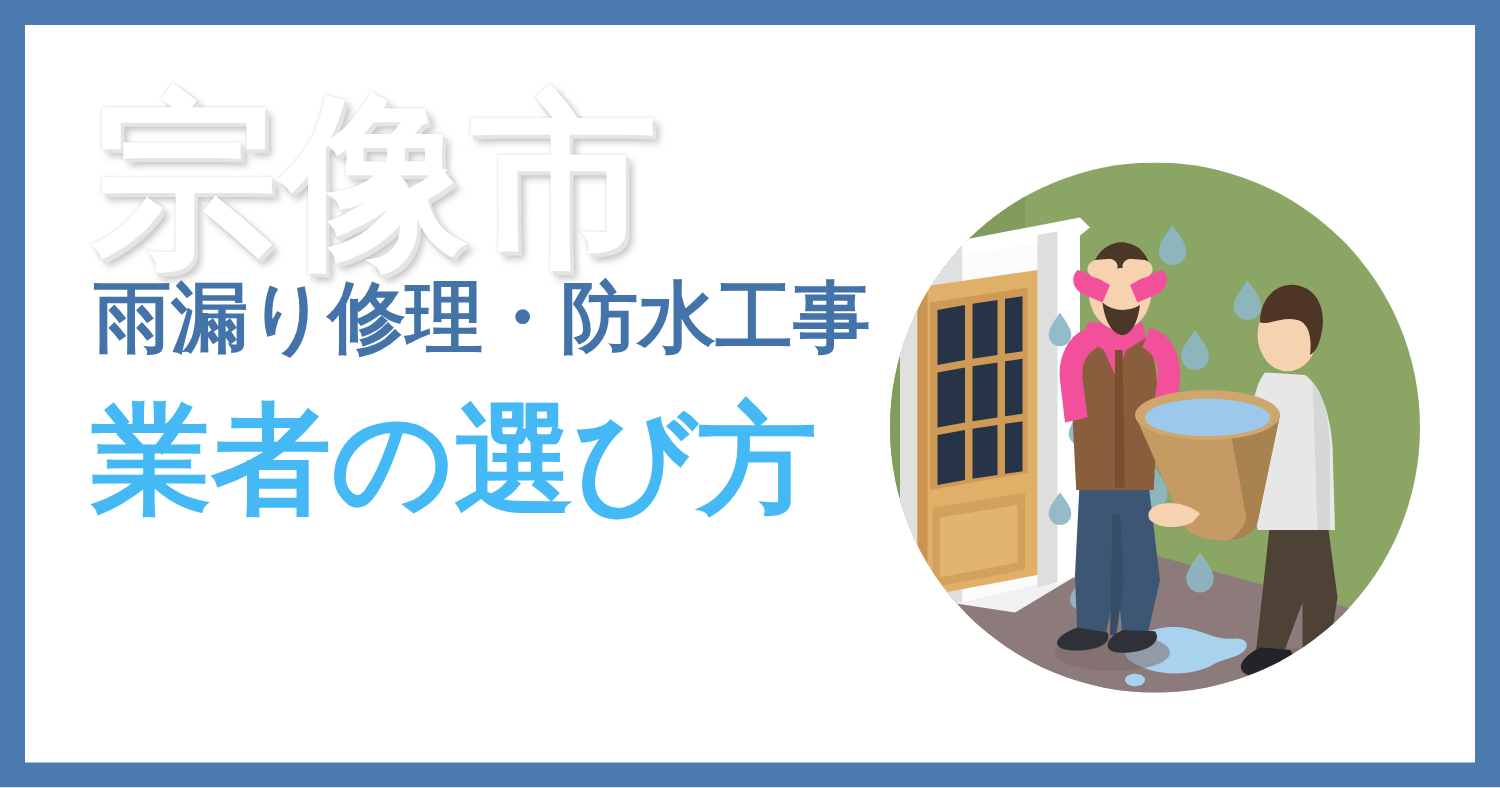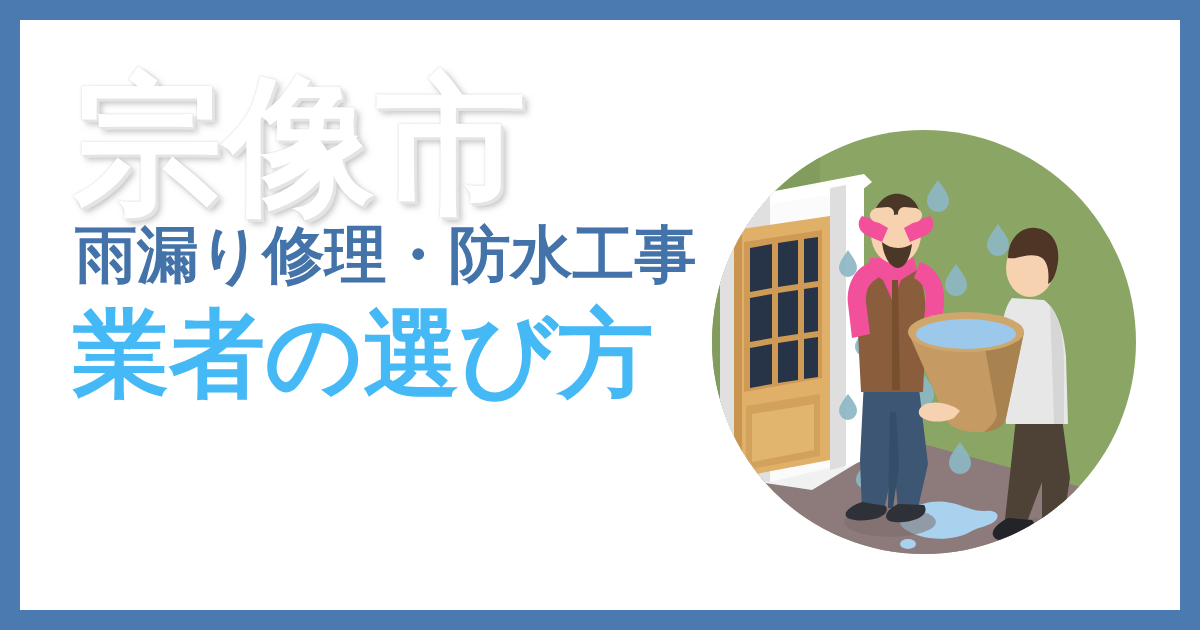--- a/index.html
+++ b/index.html
@@ -59,21 +59,21 @@
     letter-spacing: 0.00em;
     margin: 4px 0 0 10px;
     white-space: nowrap;
   }
   .title-lead {
     font-size: 96px;
     line-height: 1.0;
     font-weight: 700;
     color: #45B9F5;
     letter-spacing: 0.00em;
-    margin: 20px 0 0 8px;
+    margin: 35px 0 0 8px;
     white-space: nowrap;
   }
 
   
   .illustration {
     position: absolute;
     left: 692px;
     top: 110px;
     width: 424px;
     height: 424px;

